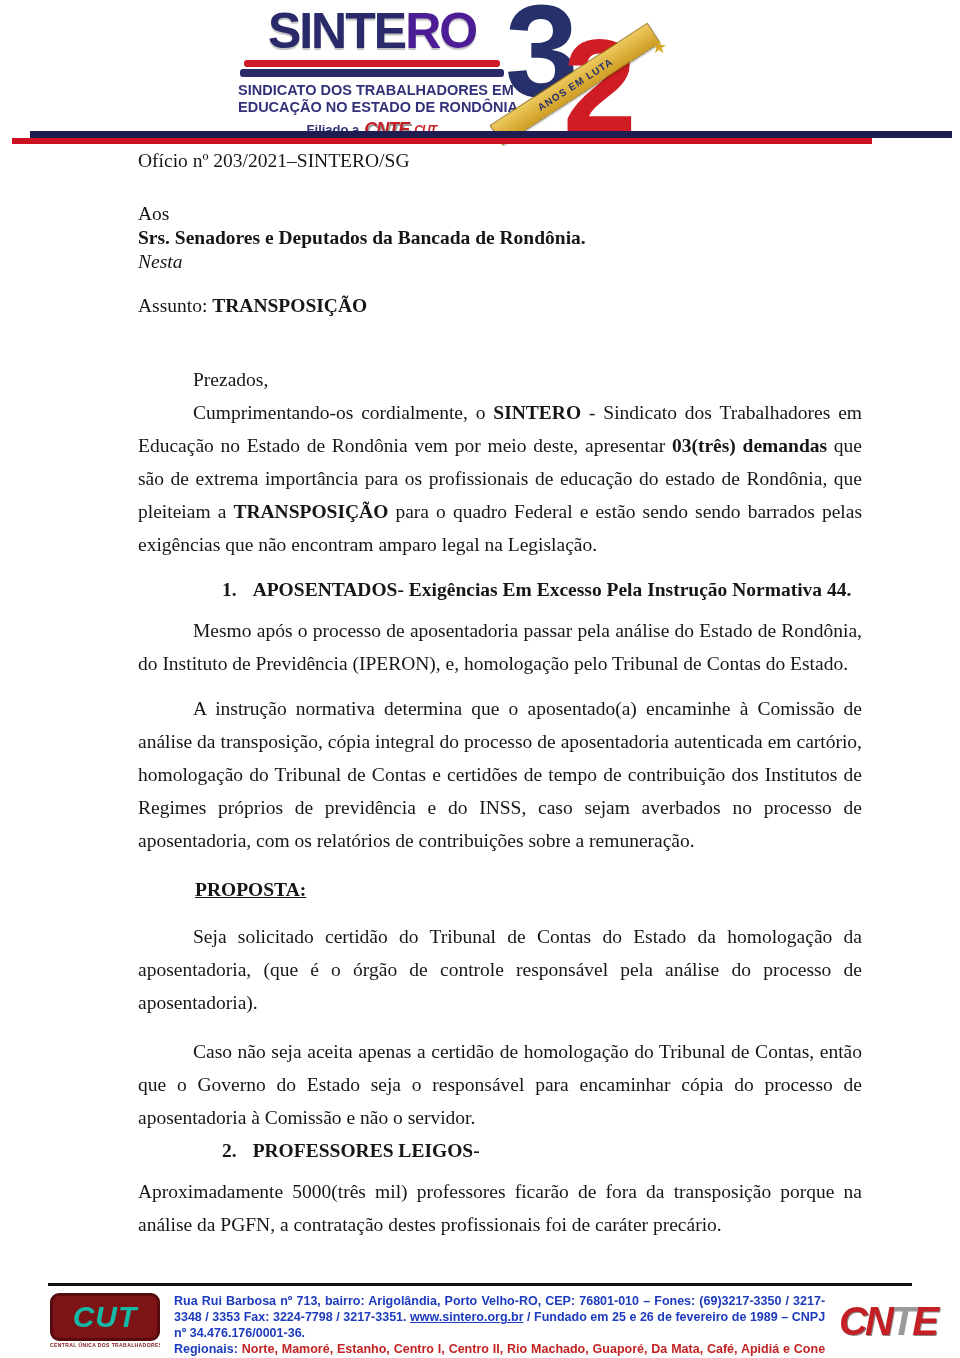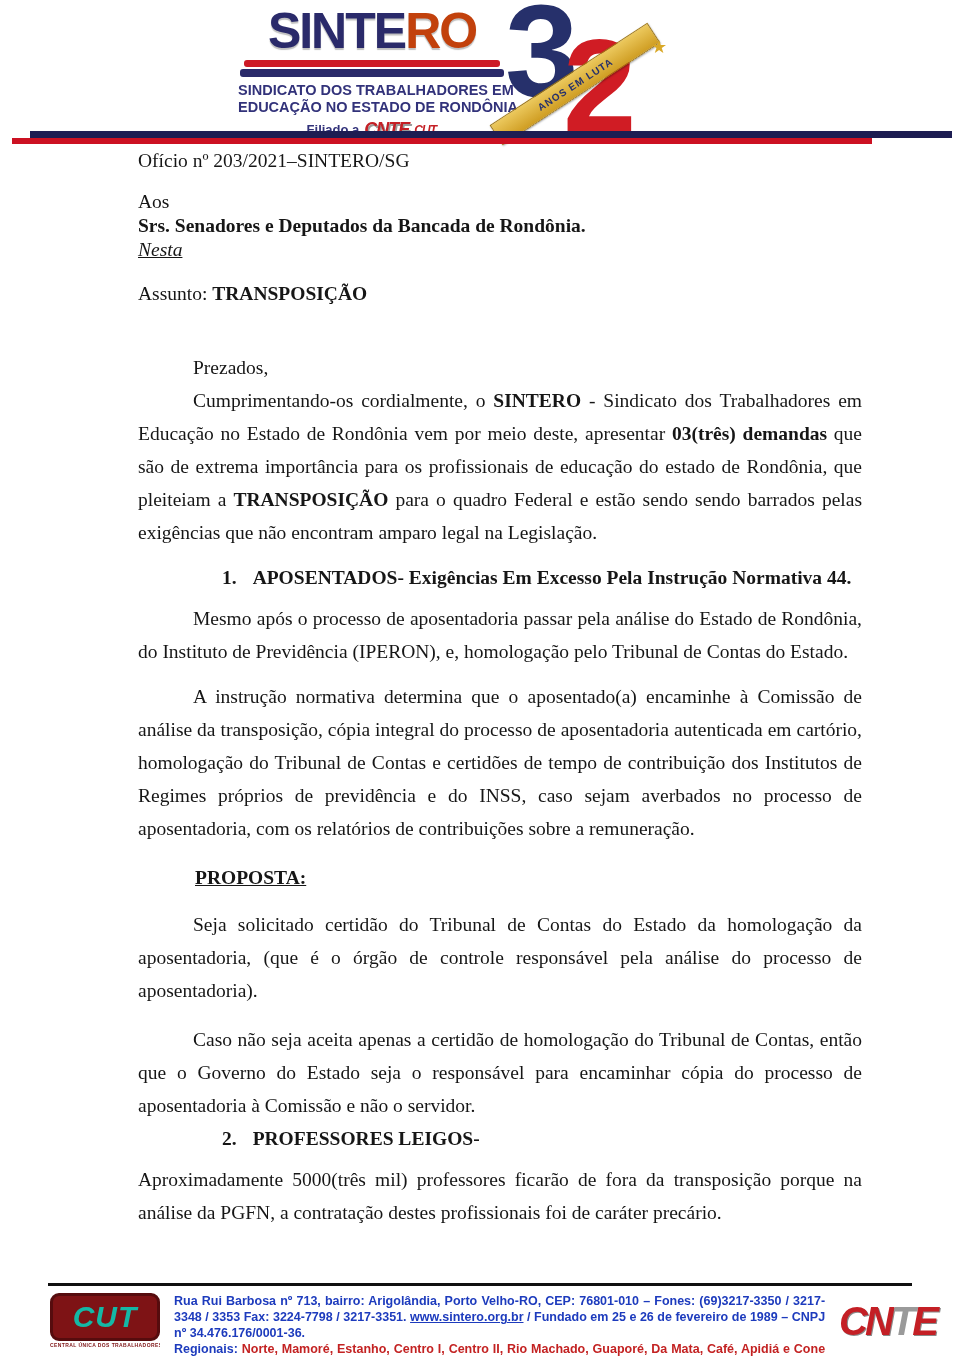--- a/index.html
+++ b/index.html
@@ -6,21 +6,21 @@
   .page{position:relative;width:960px;height:1358px;margin:0 auto;background:#ffffff;
         font-family:"Liberation Serif",serif;color:#141414;overflow:hidden;}
 
   
   .letterhead{position:absolute;top:0;left:0;width:960px;height:146px;}
   .logo-wrap{position:absolute;left:238px;top:6px;display:flex;}
   .sintero-block{width:268px;text-align:center;}
   .wordmark{font-family:"Liberation Sans",sans-serif;font-weight:900;font-size:50px;
             letter-spacing:-2px;line-height:1;white-space:nowrap;
             text-shadow:0 2px 1px rgba(0,0,0,.25);}
-  .wm-blue{color:#2a2a6a}.wm-red{color:#c2410c}
+  .wm-blue{color:#2a2a6a}.wm-red{color:#4c1d95}
   .bar-red{height:7px;background:#cd1a26;border-radius:3px;margin:4px 6px 0 6px;}
   .bar-navy{height:8px;background:#2a2a6a;border-radius:3px;margin:2px 2px 5px 2px;}
   .subtitle{font-family:"Liberation Sans",sans-serif;font-weight:700;font-size:14.5px;
             line-height:1.15;color:#32327a;white-space:nowrap;}
   .affil{margin-top:4px;display:flex;align-items:center;justify-content:center;gap:5px;
          font-family:"Liberation Sans",sans-serif;}
   .affil-prefix{font-size:13px;font-weight:700;color:#32327a;}
   .affil-cnte{font-size:18px;font-weight:900;font-style:italic;color:#c41f25;
               text-shadow:1.5px 1.5px 0 #9a9a9a;letter-spacing:-1px;}
   .affil-cut{font-size:12px;font-weight:900;font-style:italic;color:#c41f25;letter-spacing:-1px;}
@@ -34,24 +34,24 @@
           transform:rotate(-33deg);display:flex;align-items:center;justify-content:center;
           box-shadow:0 1px 2px rgba(0,0,0,.35);}
   .ribbon-text{font-size:10px;font-weight:900;color:#26306b;letter-spacing:1px;}
   .ribbon-star{position:absolute;left:146px;top:42px;color:#d9a827;font-size:18px;}
 
   .rule-navy{position:absolute;top:131px;left:30px;width:922px;height:7px;background:#1d1d52;}
   .rule-red{position:absolute;top:138px;left:12px;width:860px;height:6px;background:#cc1122;}
 
   
   .content{position:absolute;left:138px;top:148px;width:724px;font-size:19.5px;color:#161616;}
-  .ref-row{display:flex;justify-content:space-between;line-height:26px;margin-bottom:16px;}
+  .ref-row{display:flex;justify-content:space-between;line-height:26px;margin-bottom:28px;}
   .addr-block{line-height:24px;margin-bottom:20px;}
   .bold{font-weight:700;}
-  .nesta{font-style:italic;text-decoration:underline;margin-top:8px;}
+  .nesta{font-style:italic;margin-top:8px;}
   .subject{line-height:24px;margin-bottom:45px;}
   .salutation{text-indent:55px;line-height:33px;}
   .para{margin:0 0 12px 0;text-indent:55px;text-align:justify;line-height:33px;}
   .para.no-indent{text-indent:0;}
   .h-num{margin:0 0 8px 0;font-weight:700;line-height:33px;text-indent:84px;}
   .h-num .num{margin-right:16px;}
   .h-proposta{margin:4px 0 14px 0;font-weight:700;text-decoration:underline;
               line-height:33px;text-indent:57px;}
   .mb16{margin-bottom:16px;}
   .mb10{margin-bottom:0;}

